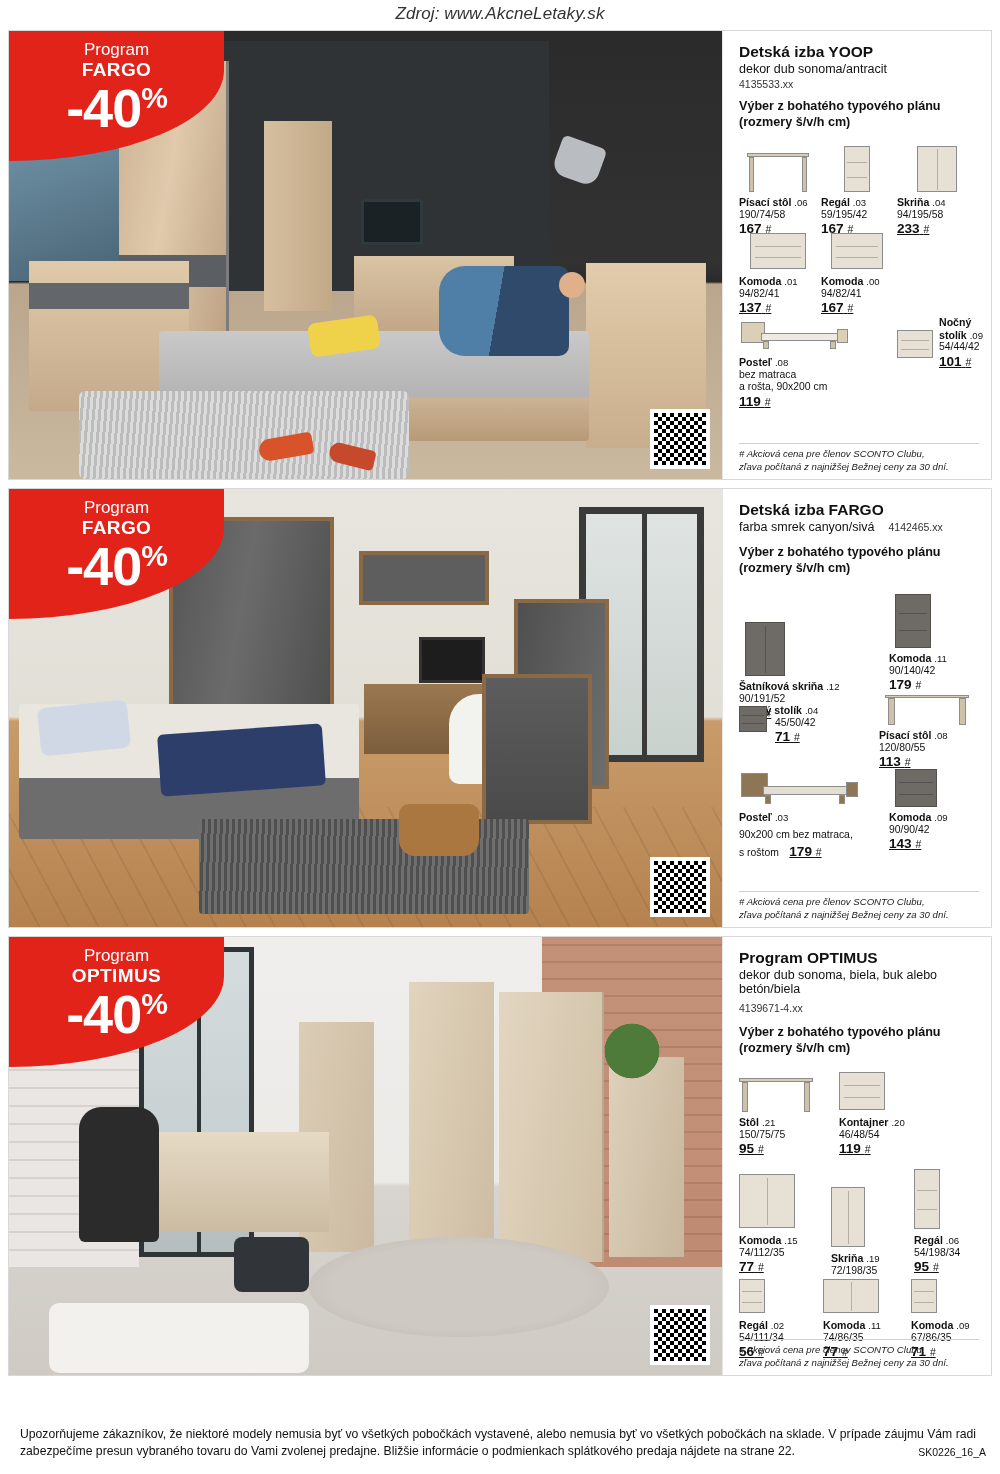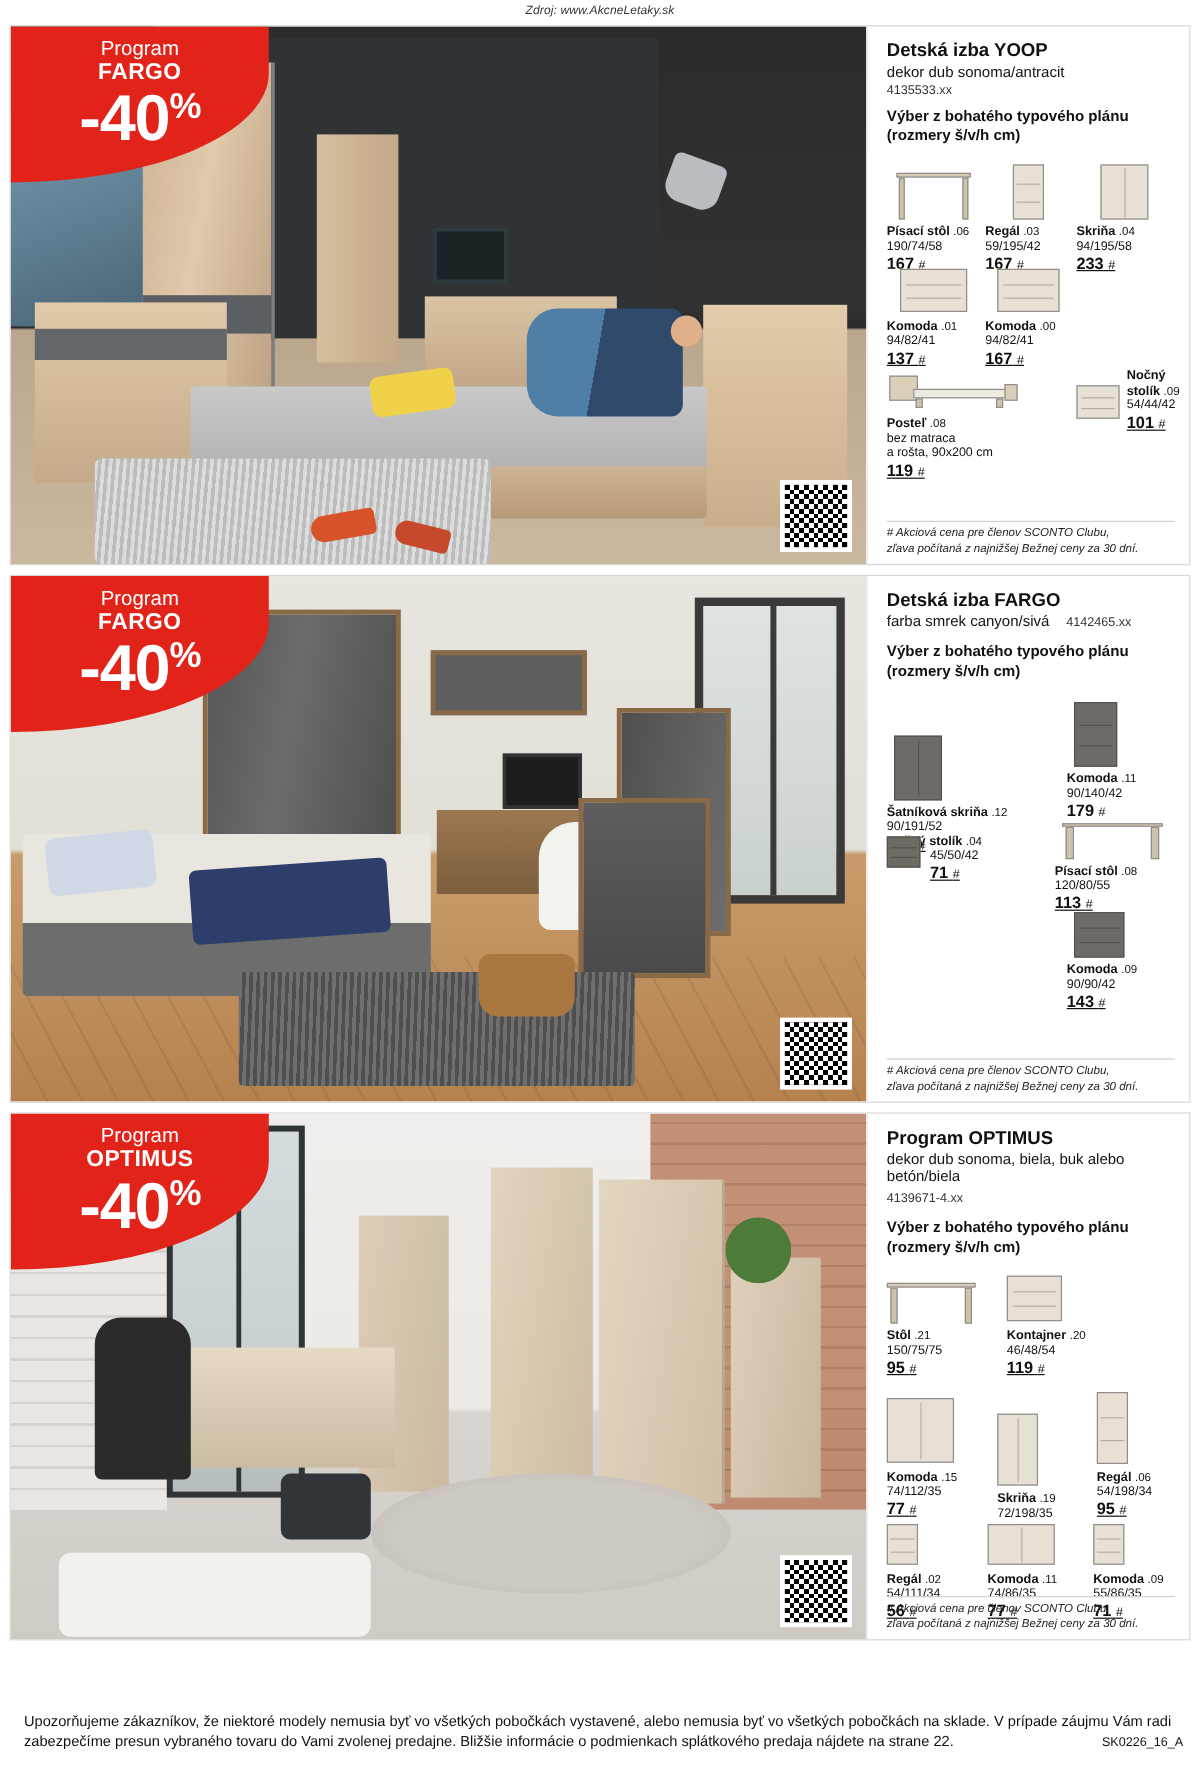--- a/index.html
+++ b/index.html
@@ -10,21 +10,21 @@
     background: #ffffff;
     font-family: "Liberation Sans", sans-serif;
     color: #111;
     position: relative;
     overflow: hidden;
   }
 
   .source-line {
     text-align: center;
     font-style: italic;
-    font-size: 10px;
+    font-size: 17px;
     color: #333;
     padding: 4px 0 6px 0;
     letter-spacing: 0.1px;
   }
 
   .section {
     position: relative;
     margin: 0 8px 8px 8px;
     border: 1px solid #d8d8d8;
     background: #fff;
@@ -617,20 +617,37 @@
         <div class="pic" style="position:absolute;left:0;top:2px;">
           <div class="fu dark lines" style="width:28px;height:26px"></div>
         </div>
         <div class="nm" style=""><span>Nočný stolík</span>
           <span class="sku">.04</span></div>
         <div class="dim" style="margin-left:36px">45/50/42</div>
         <div class="price" style="margin-left:36px"><span>71</span>
           <span class="h">#</span></div>
       </div>
 
+      <div class="item" style="left:0; top:185px; width:150px">
+        <div class="pic" style="height:40px">
+          <div class="fu bed" style="width:120px;height:38px">
+            <div class="hb" style="background:#8d7556"></div>
+            <div class="mat" style="background:#e4ddd1"></div>
+            <div class="fb" style="background:#8d7556"></div>
+            <div class="leg2" style="left:22%;background:#8d7556"></div>
+            <div class="leg2" style="right:12%;background:#8d7556"></div>
+          </div>
+        </div>
+        <div class="nm"><span>Posteľ</span>
+          <span class="sku">.03</span></div>
+        <div class="dim" style="white-space:pre-line; display:inline">90x200 cm bez matraca,
+s roštom</div>
+        <span class="price" style="margin-left:6px"><span>179</span>
+          <span class="h">#</span></span>
+      </div>
 
       <div class="item" style="left:150px; top:185px; width:90px">
         <div class="pic" style="height:40px">
           <div class="fu dark lines" style="width:42px;height:38px;margin-left:6px"></div>
         </div>
         <div class="nm"><span>Komoda</span>
           <span class="sku">.09</span></div>
         <div class="dim">90/90/42</div>
         <div class="price"><span>143</span>
           <span class="h">#</span></div>
@@ -765,21 +782,21 @@
         <div class="price"><span>77</span>
           <span class="h">#</span></div>
       </div>
 
       <div class="item" style="left:172px; top:215px; width:80px">
         <div class="pic" style="height:38px">
           <div class="fu lines" style="width:26px;height:34px"></div>
         </div>
         <div class="nm"><span>Komoda</span>
           <span class="sku">.09</span></div>
-        <div class="dim">55/86/35</div>
+        <div class="dim">67/86/35</div>
         <div class="price"><span>71</span>
           <span class="h">#</span></div>
       </div>
 
     </div>
 
     <div class="footnote" style="white-space:pre-line"># Akciová cena pre členov SCONTO Clubu,
 zľava počítaná z najnižšej Bežnej ceny za 30 dní.</div>
   </div>
 </div>

